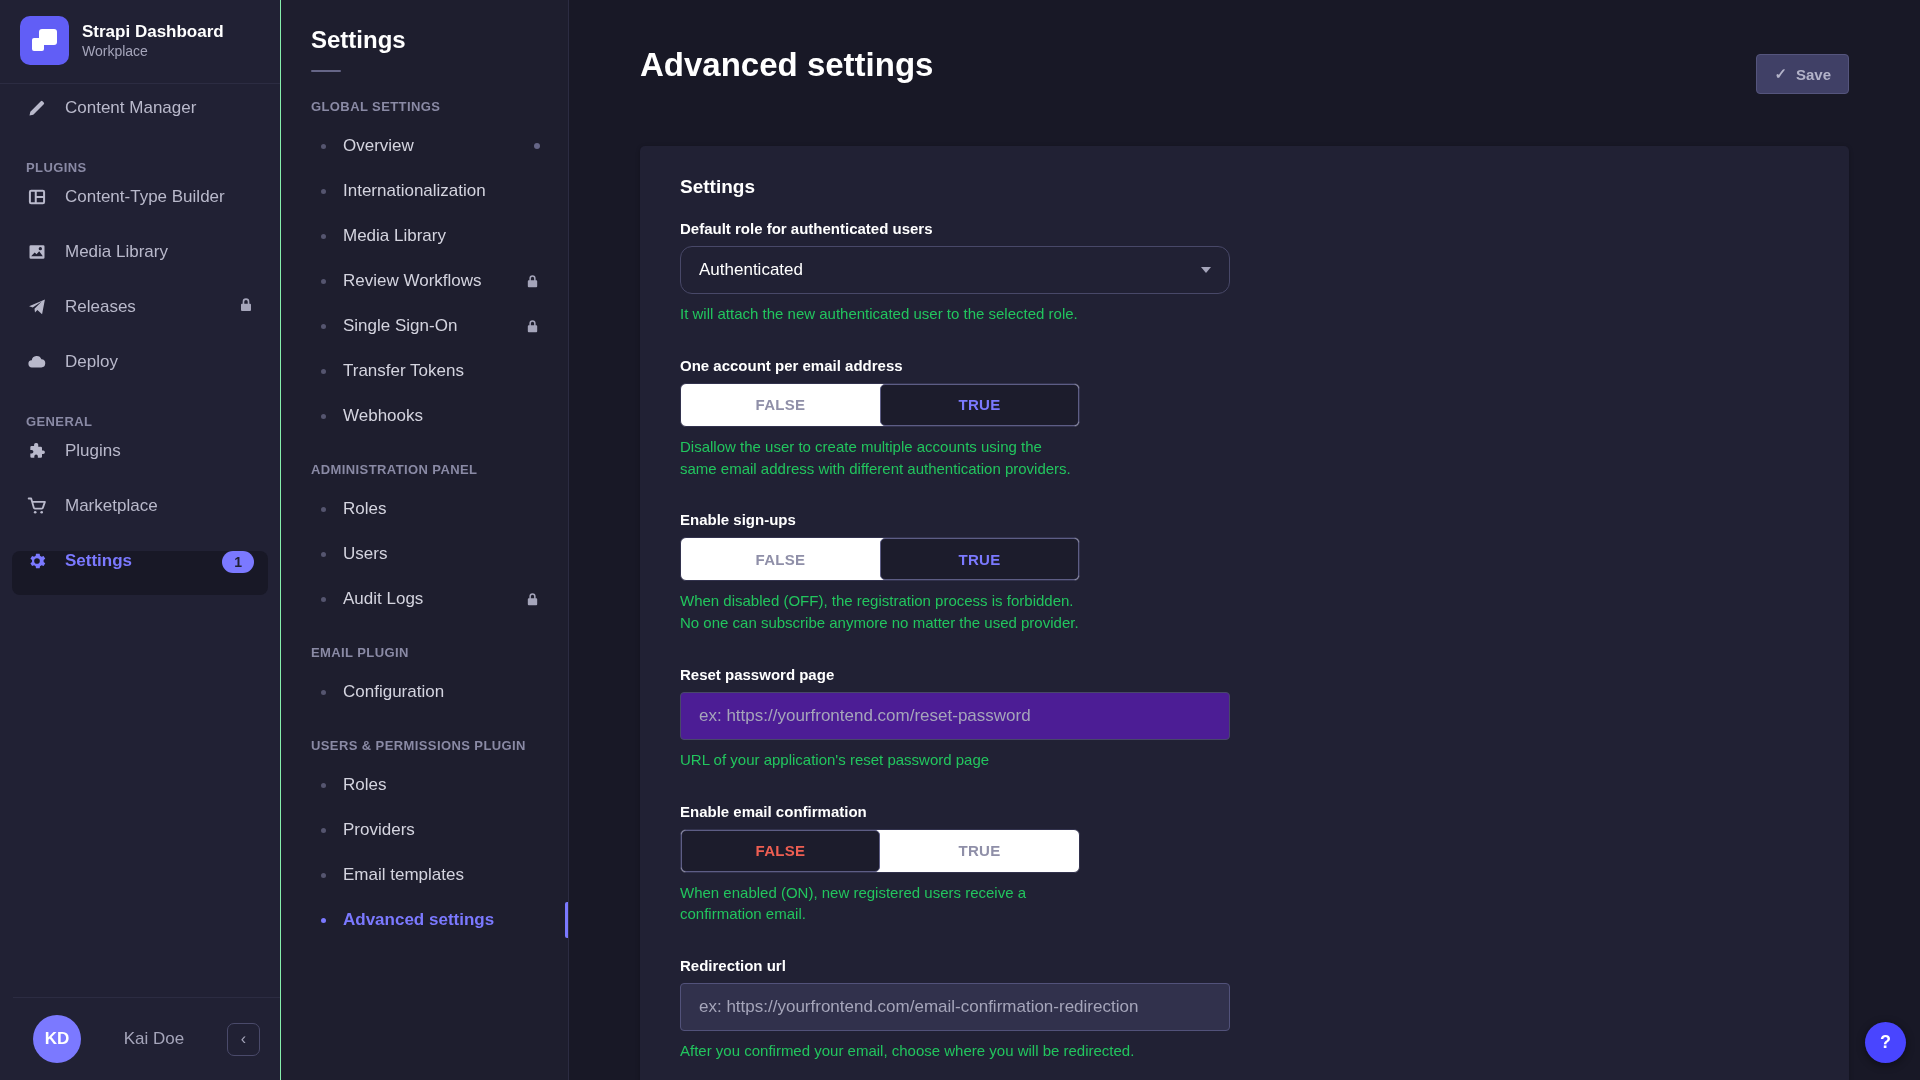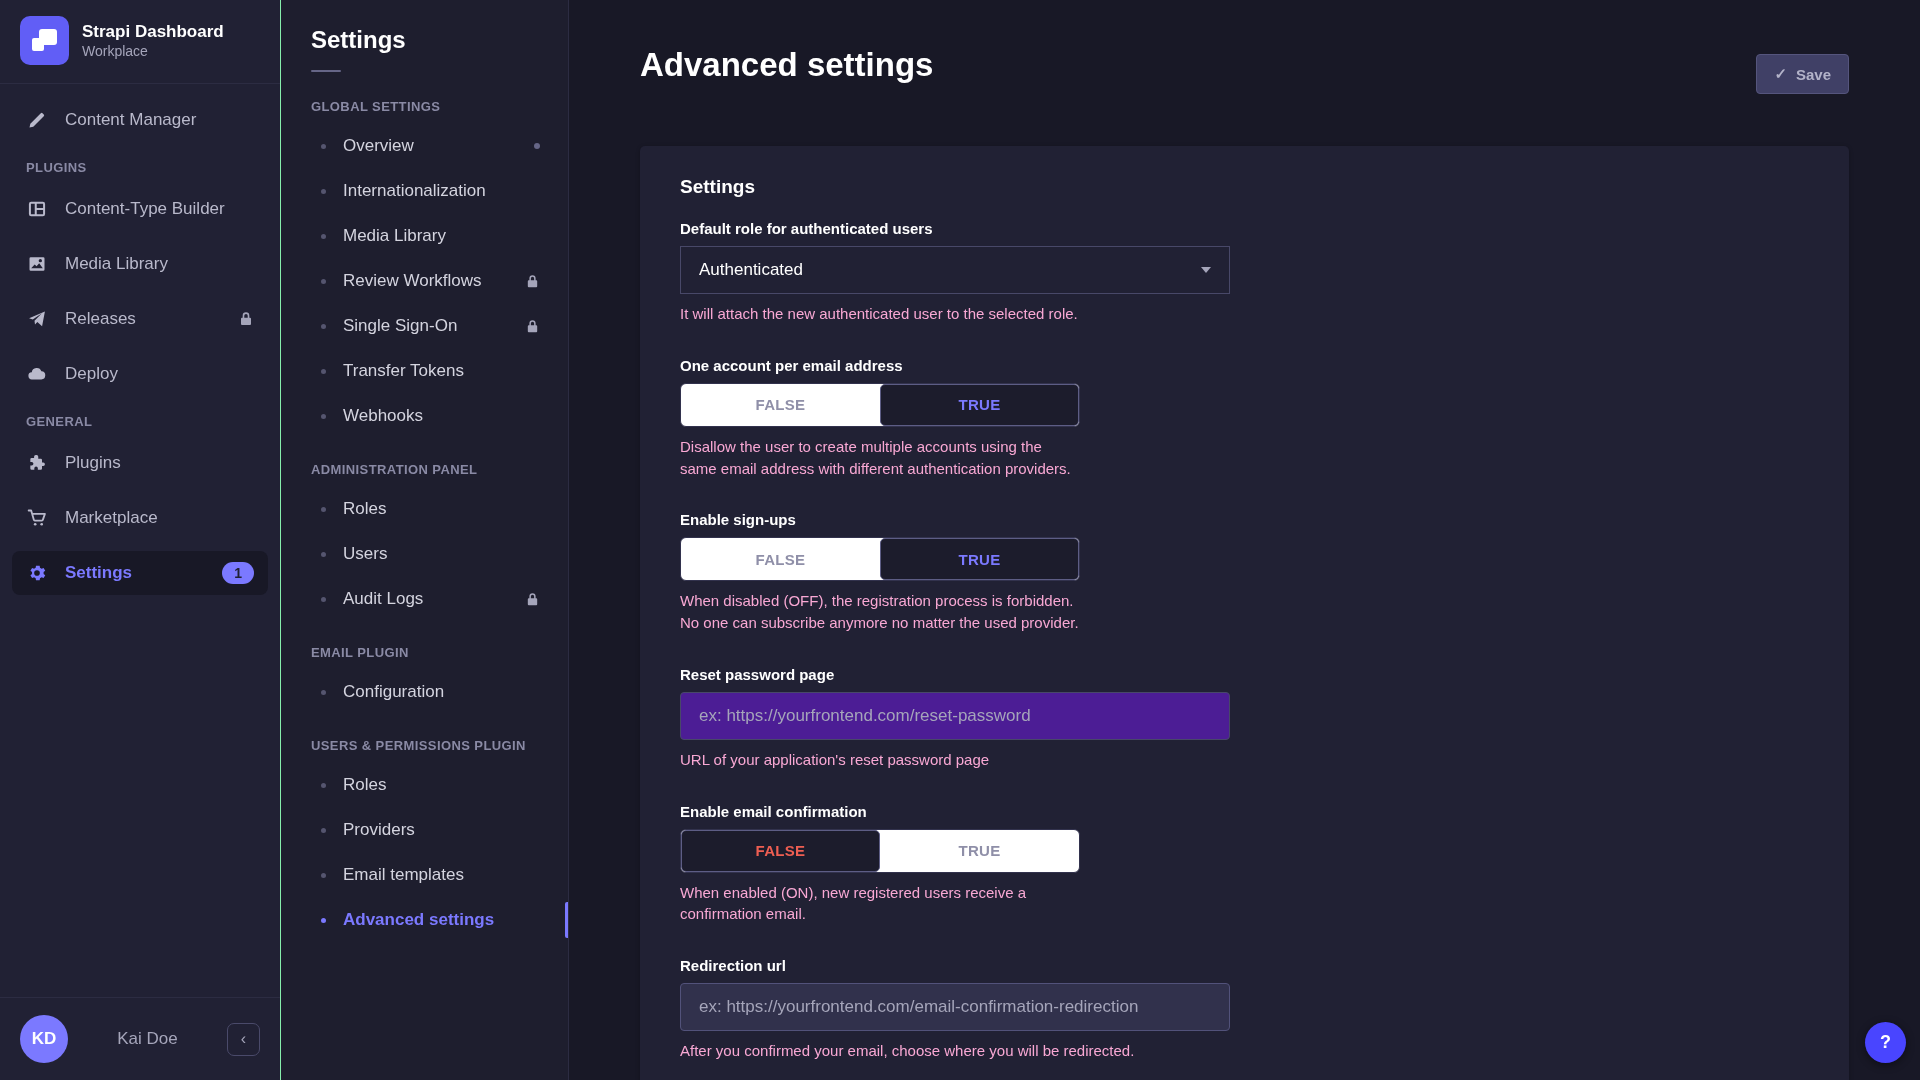--- a/index.html
+++ b/index.html
@@ -28,21 +28,21 @@
     width:49px; height:49px; border-radius:10px;
     background:#615ef6; position:relative; flex:none;
   }
   .brand-logo .mark1 { position:absolute; left:19px; top:13px; width:18px; height:16px; background:#fff; border-radius:3px; }
   .brand-logo .mark2 { position:absolute; left:12px; top:22px; width:12px; height:13px; background:#fff; border-radius:2px; }
   .brand-title { font-size:17px; font-weight:700; color:#fff; line-height:1.25; }
   .brand-sub   { font-size:14px; color:#a5a5ba; line-height:1.3; }
 
   .nav-list { padding:14px 12px 0 12px; }
   .nav-item {
-    display:flex; align-items:center; gap:17px;
+    display:flex; align-items:flex-start; gap:17px;
     height:44px; padding:0 14px; margin-bottom:11px;
     border-radius:8px; color:#b9b9cb; font-size:17px;
     cursor:pointer;
   }
   .nav-item .ni-icon { flex:none; width:22px; display:flex; justify-content:center; }
   .nav-item.active { background:#181826; color:#7b79ff; font-weight:700; }
   .nav-section-label {
     margin:18px 14px 12px 14px;
     font-size:13px; font-weight:700; letter-spacing:.4px;
     color:#8a8aa5;
@@ -52,21 +52,21 @@
     background:#7b79ff; color:#212134;
     font-size:14px; font-weight:700;
     border-radius:13px; padding:3px 12px;
   }
   .nav-lock { margin-left:auto; color:#a5a5ba; }
 
   .nav-footer {
     margin-top:auto;
     border-top:1px solid #2c2c42;
     padding:17px 20px;
-    display:flex; align-items:center;
+    display:flex; align-items:center;margin-left:13px;
   }
   .avatar {
     width:48px; height:48px; border-radius:50%;
     background:#7b79ff; color:#fff;
     display:flex; align-items:center; justify-content:center;
     font-size:17px; font-weight:700; flex:none;
   }
   .user-name { flex:1; text-align:center; color:#a5a5ba; font-size:17px; }
   .collapse-btn {
     width:33px; height:33px; flex:none;
@@ -125,25 +125,25 @@
     margin:52px 71px 0 71px;
     background:#212134; border-radius:5px;
     padding:30px 40px 36px 40px;
     box-shadow:0 1px 4px rgba(0,0,0,.25);
   }
   .card-title { font-size:19px; font-weight:700; margin-bottom:22px; }
 
   .field { margin-bottom:32px; }
   .field:last-child { margin-bottom:0; }
   .f-label { font-size:15px; font-weight:700; color:#fff; margin-bottom:9px; }
-  .f-hint { font-size:15px; color:#f9a8d4; margin-top:9px; white-space:pre-line; line-height:1.45; }
+  .f-hint { font-size:15px; color:#22c55e; margin-top:9px; white-space:pre-line; line-height:1.45; }
 
   .select-box {
     width:550px; height:48px;
-    background:#212134; border:1px solid #484868; border-radius:0;
+    background:#212134; border:1px solid #484868; border-radius:12px;
     display:flex; align-items:center;
     padding:0 18px; font-size:17px; color:#fff; cursor:pointer;
   }
   .select-caret {
     margin-left:auto; width:0; height:0;
     border-left:5px solid transparent; border-right:5px solid transparent;
     border-top:6px solid #a5a5ba;
   }
 
   .toggle {

